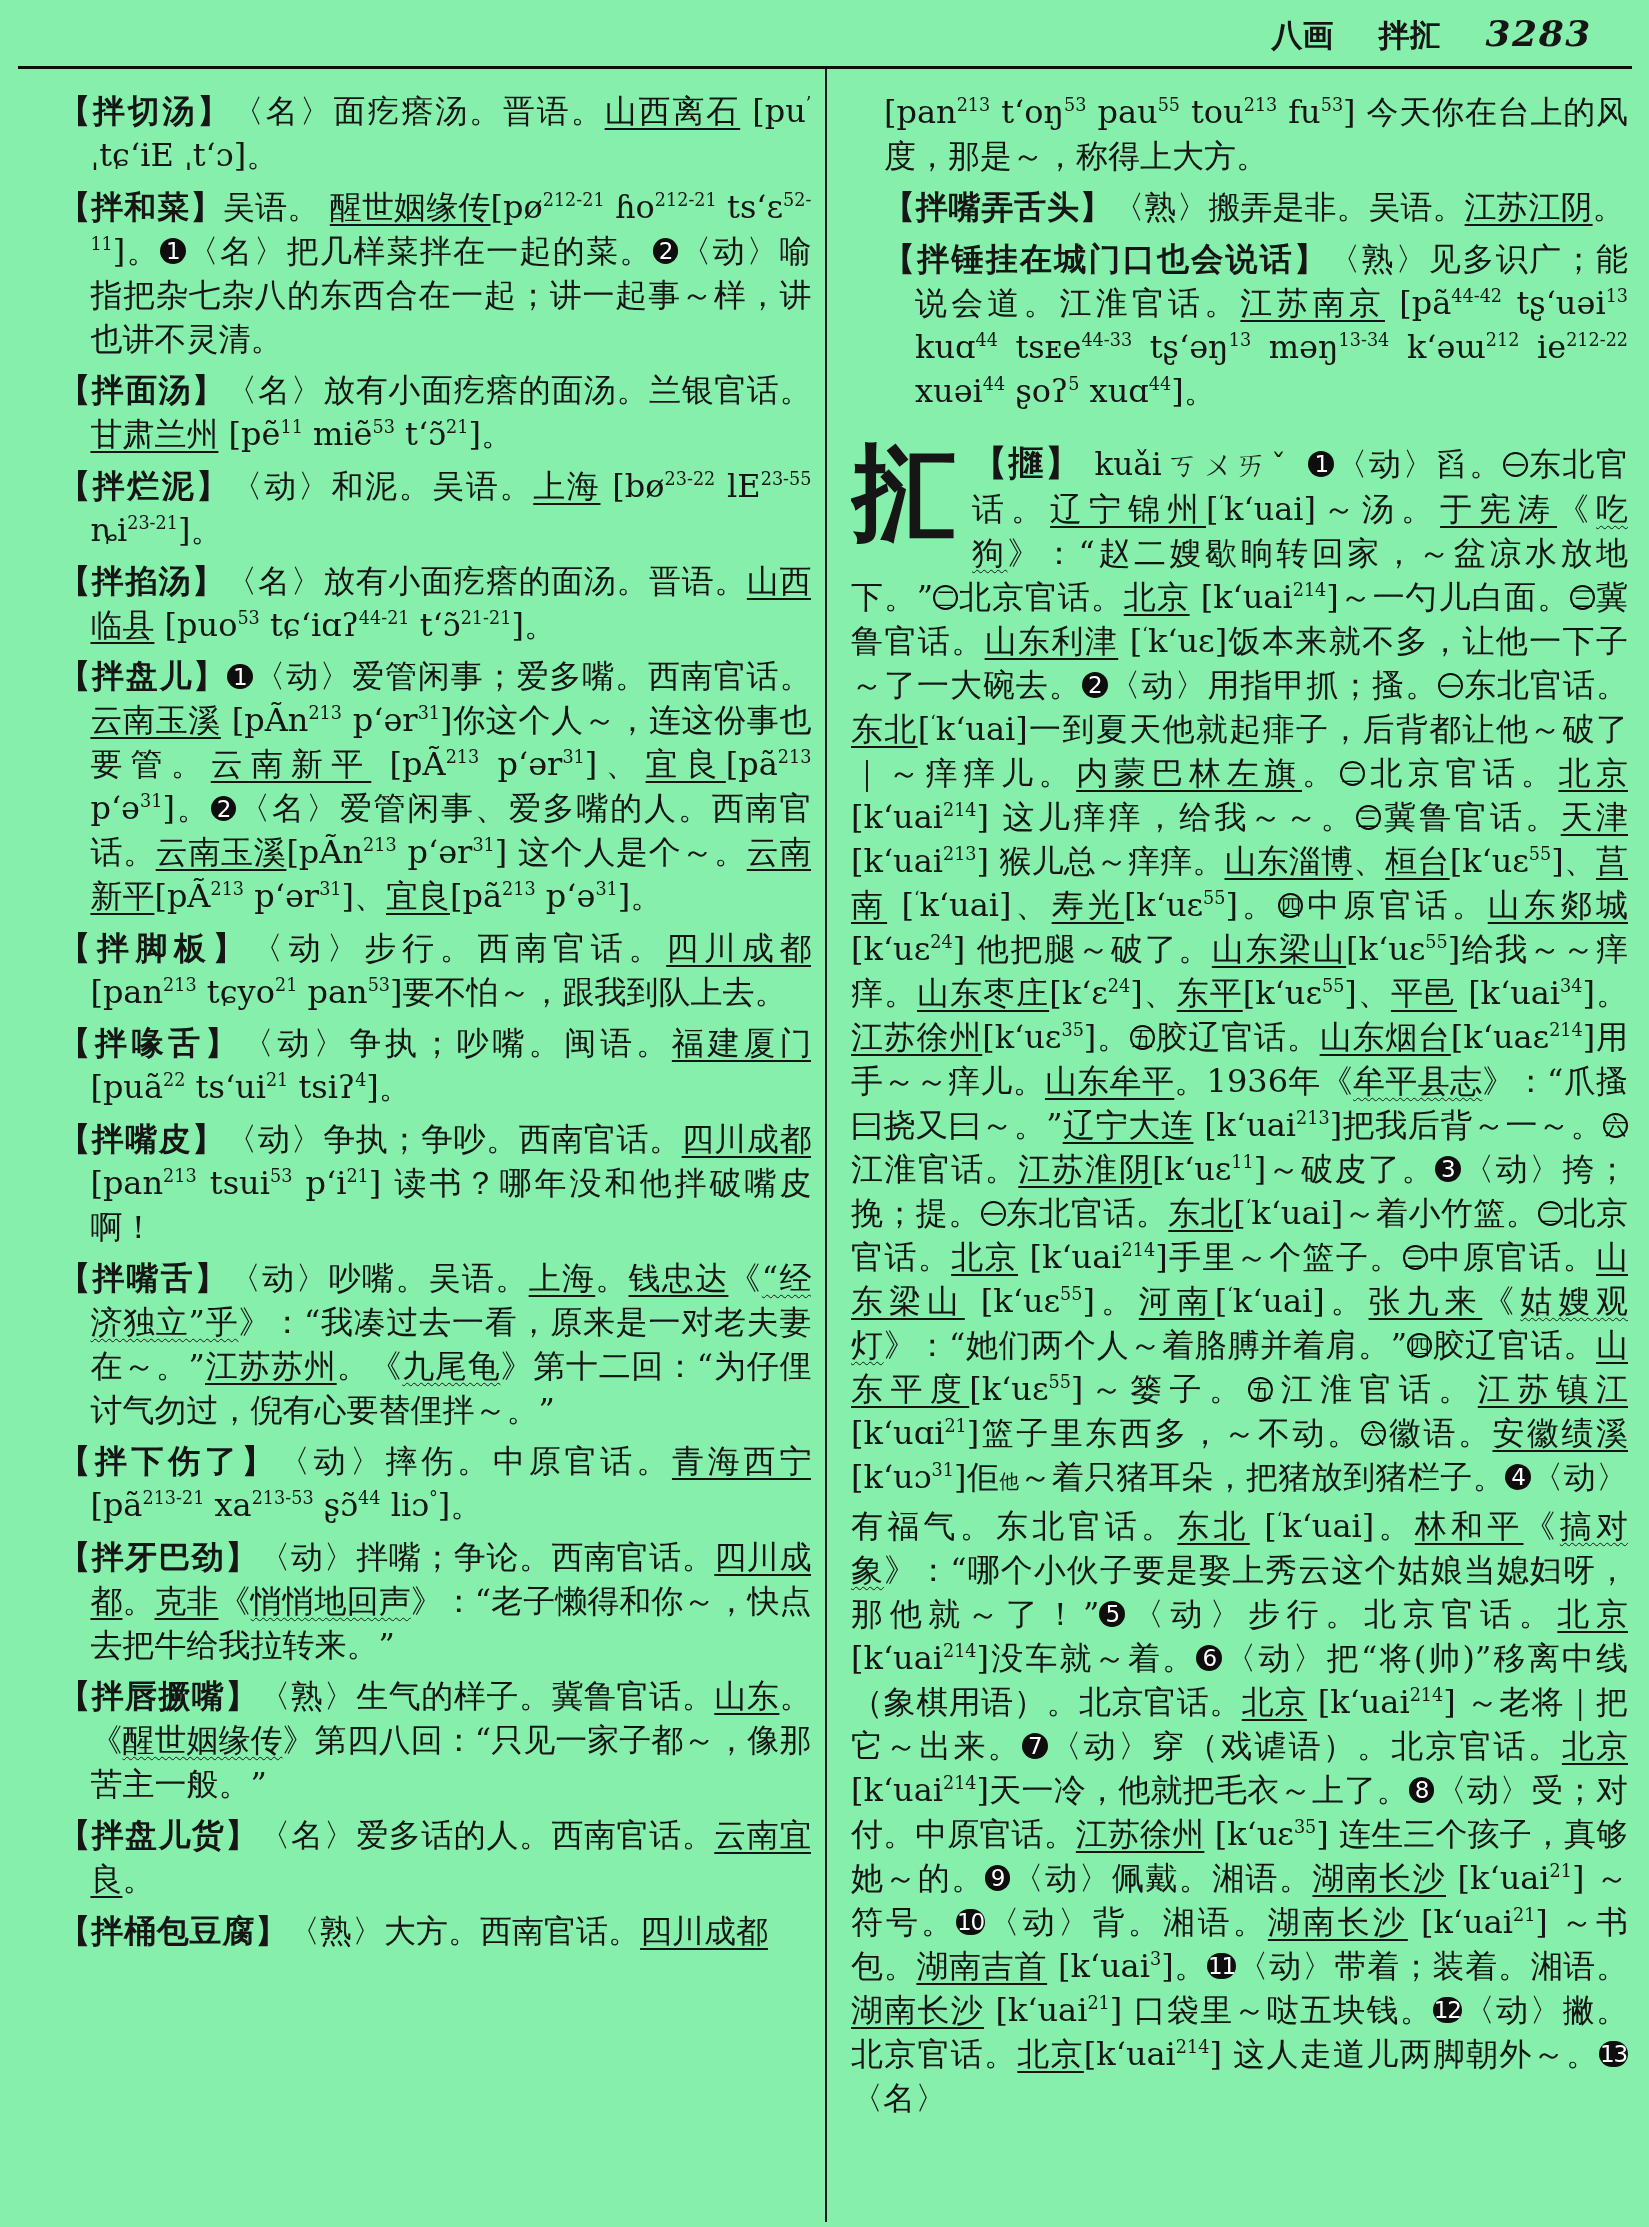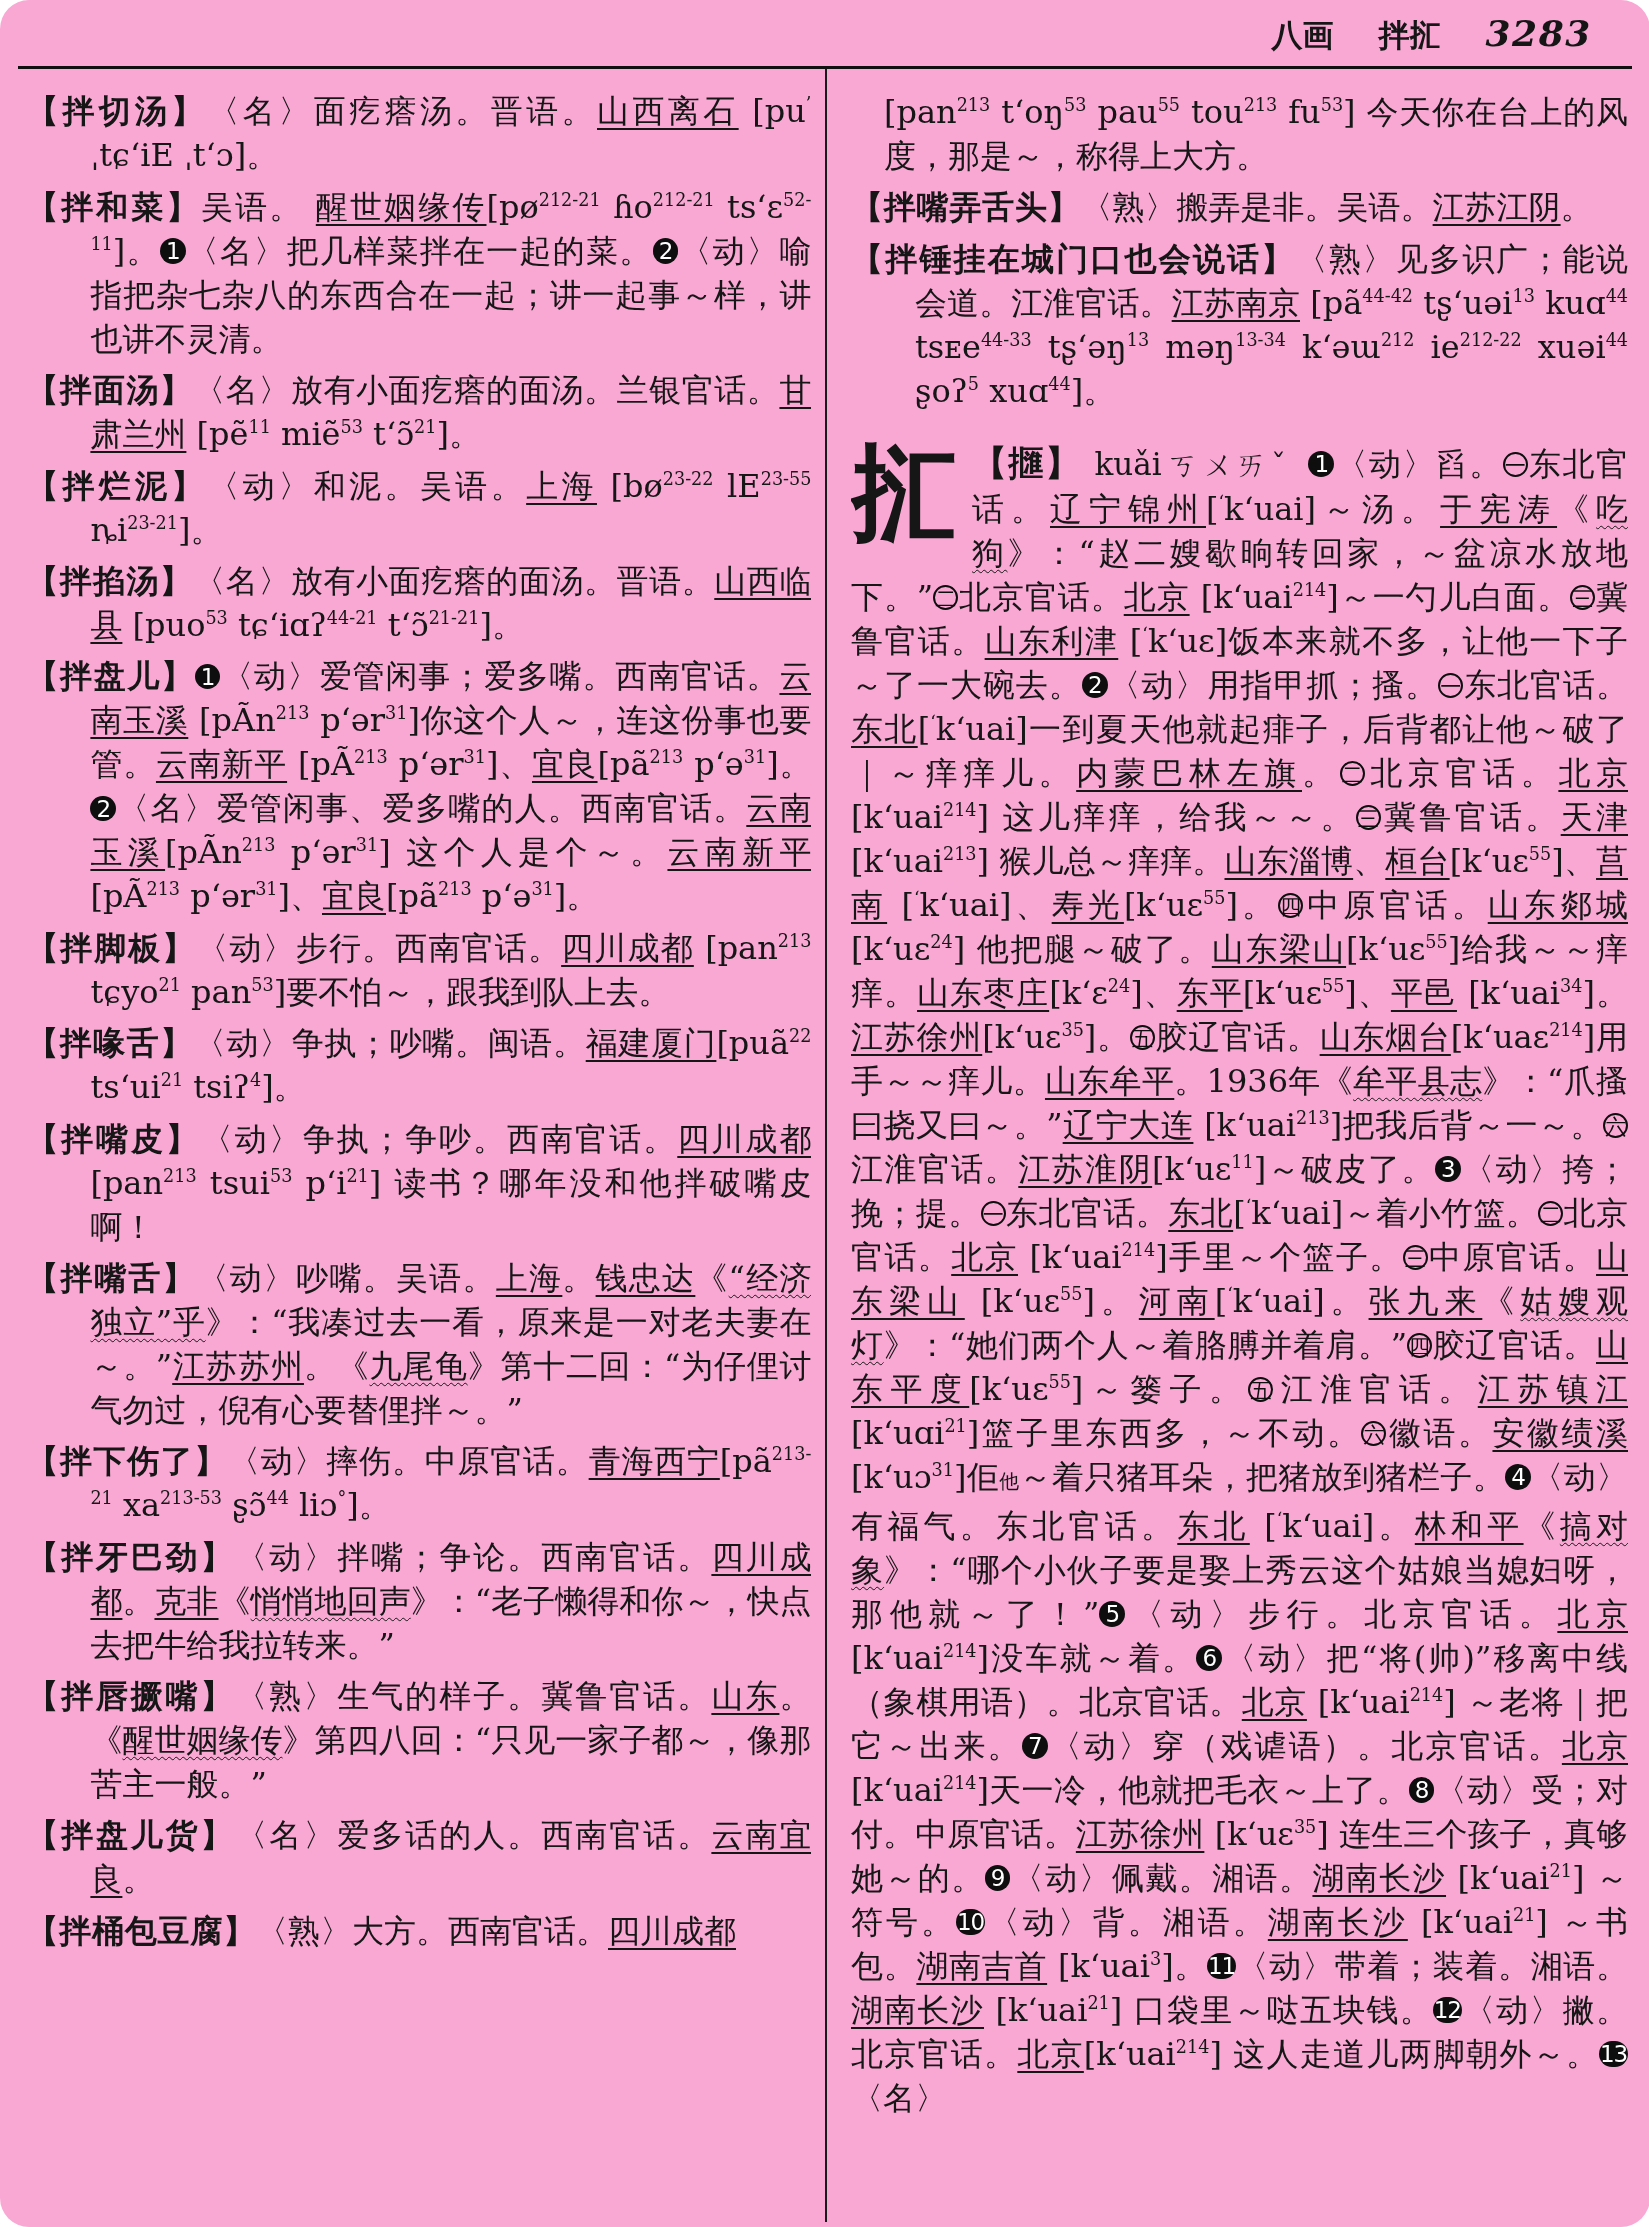--- a/index.html
+++ b/index.html
@@ -1,40 +1,39 @@
 <!DOCTYPE html>
 <html style="font-size:13.2px"><head>
 <meta charset="utf-8">
 <style>
   html,body{margin:0;padding:0;}
   .page{
     position:relative; width:1650px; height:2227px;
-    background:#f9a8d4; color:#161616;
+    background:#86efac; color:#161616;
     font-family:"DejaVu Serif","DejaVu Sans","Liberation Serif",serif;
     overflow:hidden;
-    border-radius:29px;
   }
   .hdr{
     position:absolute; top:11.5px; left:0; width:1592px;
     display:flex; justify-content:flex-end; align-items:baseline; gap:45px;
     font-size:31px; font-weight:bold;
   }
   .hdr .pageno{ font-style:italic; font-size:36px; letter-spacing:1.6px;}
   .toprule{ position:absolute; top:66px; left:18px; width:1614px; height:3.3px; background:#101010;}
   .divider{ position:absolute; top:69px; left:825px; width:1.6px; height:2153px; background:#1a1a1a;}
   .col{
     position:absolute; top:82px; height:2138px; overflow:hidden;
     font-size:32px; line-height:44px; text-align:justify;
   }
   .col.left{ left:26.4px;  width:785px;}
   .col.right{ left:851px; width:777px;}
   .entry{ margin:7.4px 0; padding-left:64px; text-indent:-64px;}
   .entry.cont{ padding-left:33px; text-indent:0; margin-top:8px;}
   .entry.charEntry{ padding-left:0; text-indent:0; margin-top:28px;}
-  .head{ font-weight:bold; letter-spacing:0.8px;}
+  .head{ font-weight:bold; letter-spacing:0.8px;margin-left:32px;}
   sup{ font-size:0.55em; line-height:0; vertical-align:super; letter-spacing:0;}
   .u{ text-decoration:underline; text-decoration-thickness:2.1px; text-underline-offset:5.8px;}
   .w{ text-decoration:underline wavy; text-decoration-thickness:1.2px; text-underline-offset:5px;}
   .g{ font-size:0.62em;}
   .sn{
     display:inline-block; background:#0e0e0e; color:#fff;
     min-width:1.12em; height:1.12em; line-height:1.14em; border-radius:0.6em;
     text-align:center; font-size:0.72em; text-indent:0; padding:0 .04em; box-sizing:border-box;
     letter-spacing:-0.05em; vertical-align:0.12em; font-family:"DejaVu Sans",sans-serif;
   }

